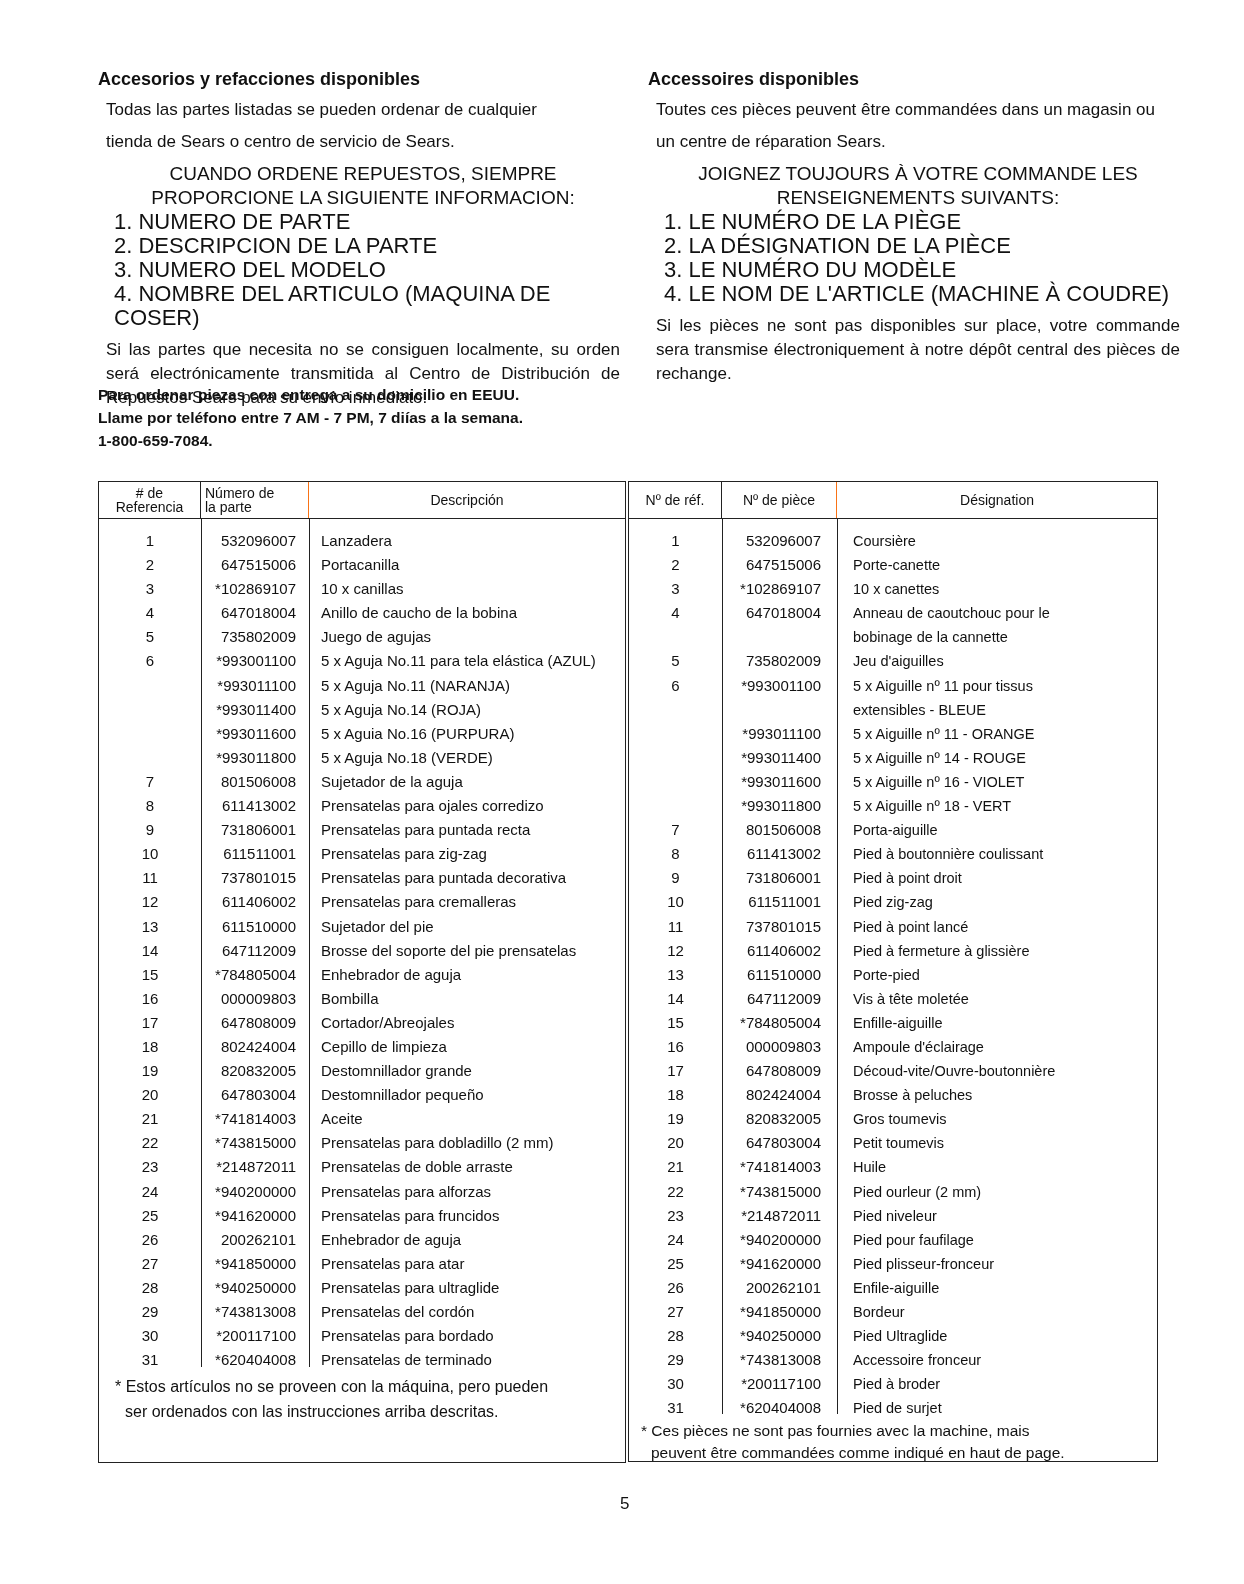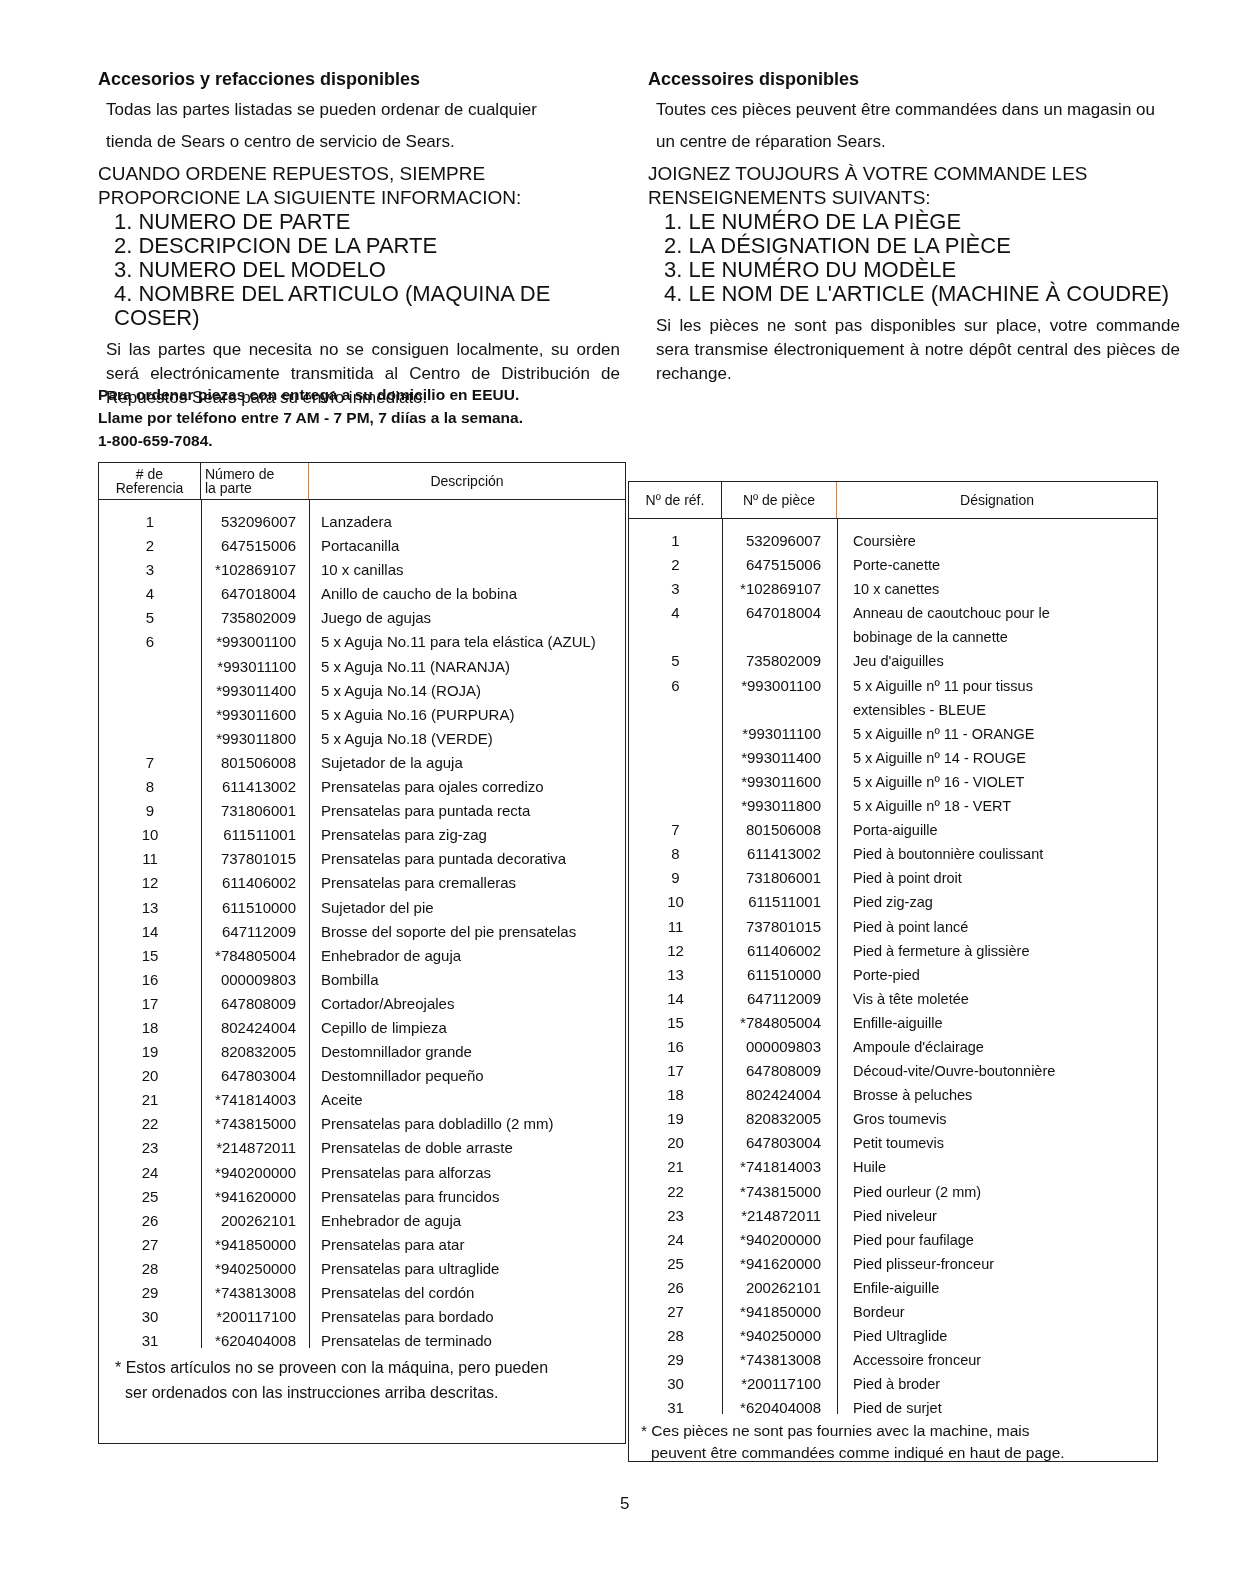--- a/index.html
+++ b/index.html
@@ -2,28 +2,28 @@
 <html><head>
 <meta charset="utf-8">
 <style>
   html, body { margin: 0; padding: 0; background: #ffffff; }
   body { width: 1244px; height: 1584px; position: relative; font-family: "Liberation Sans", sans-serif; color: #111; overflow: hidden; }
   .col { position: absolute; top: 68px; }
   .col-left { left: 98px; width: 530px; }
   .col-right { left: 648px; width: 540px; }
   h2 { font-size: 18px; font-weight: bold; margin: 0 0 2px 0; line-height: 22px; }
   p { margin: 8px; font-size: 17px; line-height: 24px; }
-  .caps { font-size: 19px; line-height: 24px; margin: 0; }
+  .caps { font-size: 19px; line-height: 24px; margin: 0; text-align: center; }
   ol { list-style: none; margin: 0; padding: 0 0 0 16px; }
   ol li { font-size: 22px; line-height: 24px; }
   .just { text-align: justify; }
   .order-note { position: absolute; left: 98px; top: 383px; width: 540px; font-weight: bold; font-size: 15.5px; line-height: 23px; }
 
   .tbl { position: absolute; border: 1px solid #222; box-sizing: border-box; }
-  .tbl-left { left: 98px; top: 462px; width: 528px; height: 982px; }
+  .tbl-left { left: 98px; top: 481px; width: 528px; height: 982px; }
   .tbl-right { left: 628px; top: 481px; width: 530px; height: 981px; }
   .thead { display: flex; height: 36px; border-bottom: 1px solid #222; }
   .thead > div { font-size: 14px; line-height: 14px; display: flex; align-items: center; box-sizing: border-box; }
   .c1 { width: 102px; justify-content: center; text-align: center; border-right: 1px solid #222; }
   .c2 { width: 108px; border-right: 1px solid #f97316; }
   .c3 { flex: 1; justify-content: center; }
   .tbl-right .c1 { width: 93px; }
   .tbl-right .c2 { width: 115px; justify-content: center; }
   .thead .c2.left { padding-left: 4px; }
   .tbody { position: relative; }

